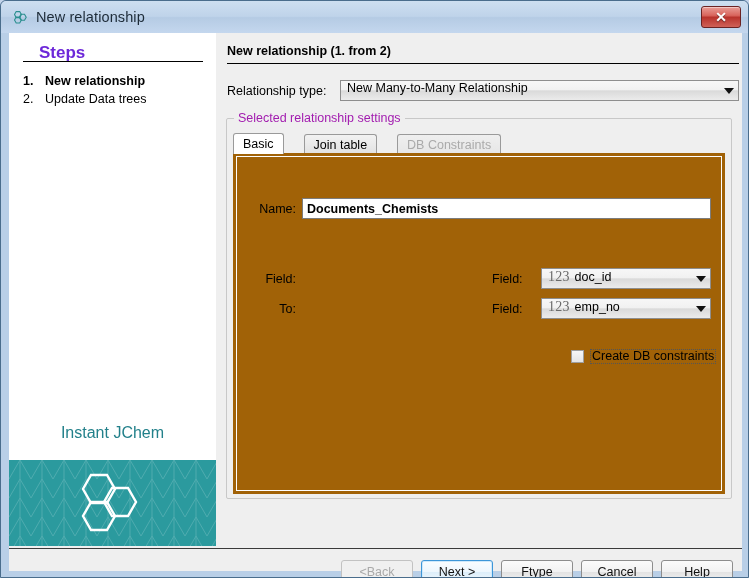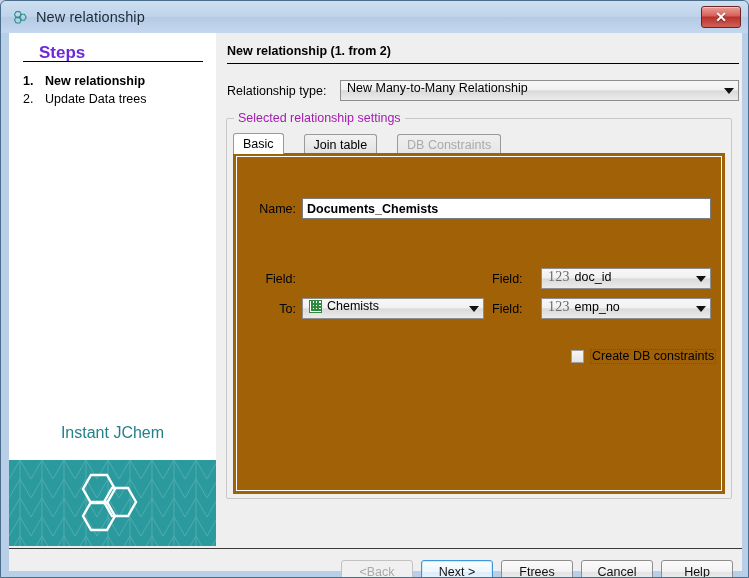--- a/index.html
+++ b/index.html
@@ -377,29 +377,20 @@
           <span class="combo-val">
             <span class="num-ico">123</span>
             <span>doc_id</span>
           </span>
           <span class="arrow">
               <span class="tri-down"></span>
             </span>
         </div>
 
         <div class="form-label" style="left:8px; top:146px; width:52px;">To:</div>
-        <div class="combo" style="left:66px; top:142px; width:182px;">
-          <span class="combo-val">
-            <span class="table-ico"></span>
-            <span>Chemists</span>
-          </span>
-          <span class="arrow">
-              <span class="tri-down"></span>
-            </span>
-        </div>
         <div class="form-label" style="left:256px; top:146px; width:46px; text-align:left;">Field:</div>
         <div class="combo" style="left:305px; top:142px; width:170px;">
           <span class="combo-val">
             <span class="num-ico">123</span>
             <span>emp_no</span>
           </span>
           <span class="arrow">
               <span class="tri-down"></span>
             </span>
         </div>
@@ -412,21 +403,21 @@
       <div class="btn disabled">
         <span>&lt; </span>
           <span class="mn">B</span>
           <span>ack</span>
       </div>
       <div class="btn default">
         <span>Next &gt;</span>
       </div>
       <div class="btn">
         <span class="mn">F</span>
-          <span>trees</span>
+          <span>type</span>
       </div>
       <div class="btn">
         <span>Cancel</span>
       </div>
       <div class="btn">
         <span class="mn">H</span>
           <span>elp</span>
       </div>
     </div>
 

